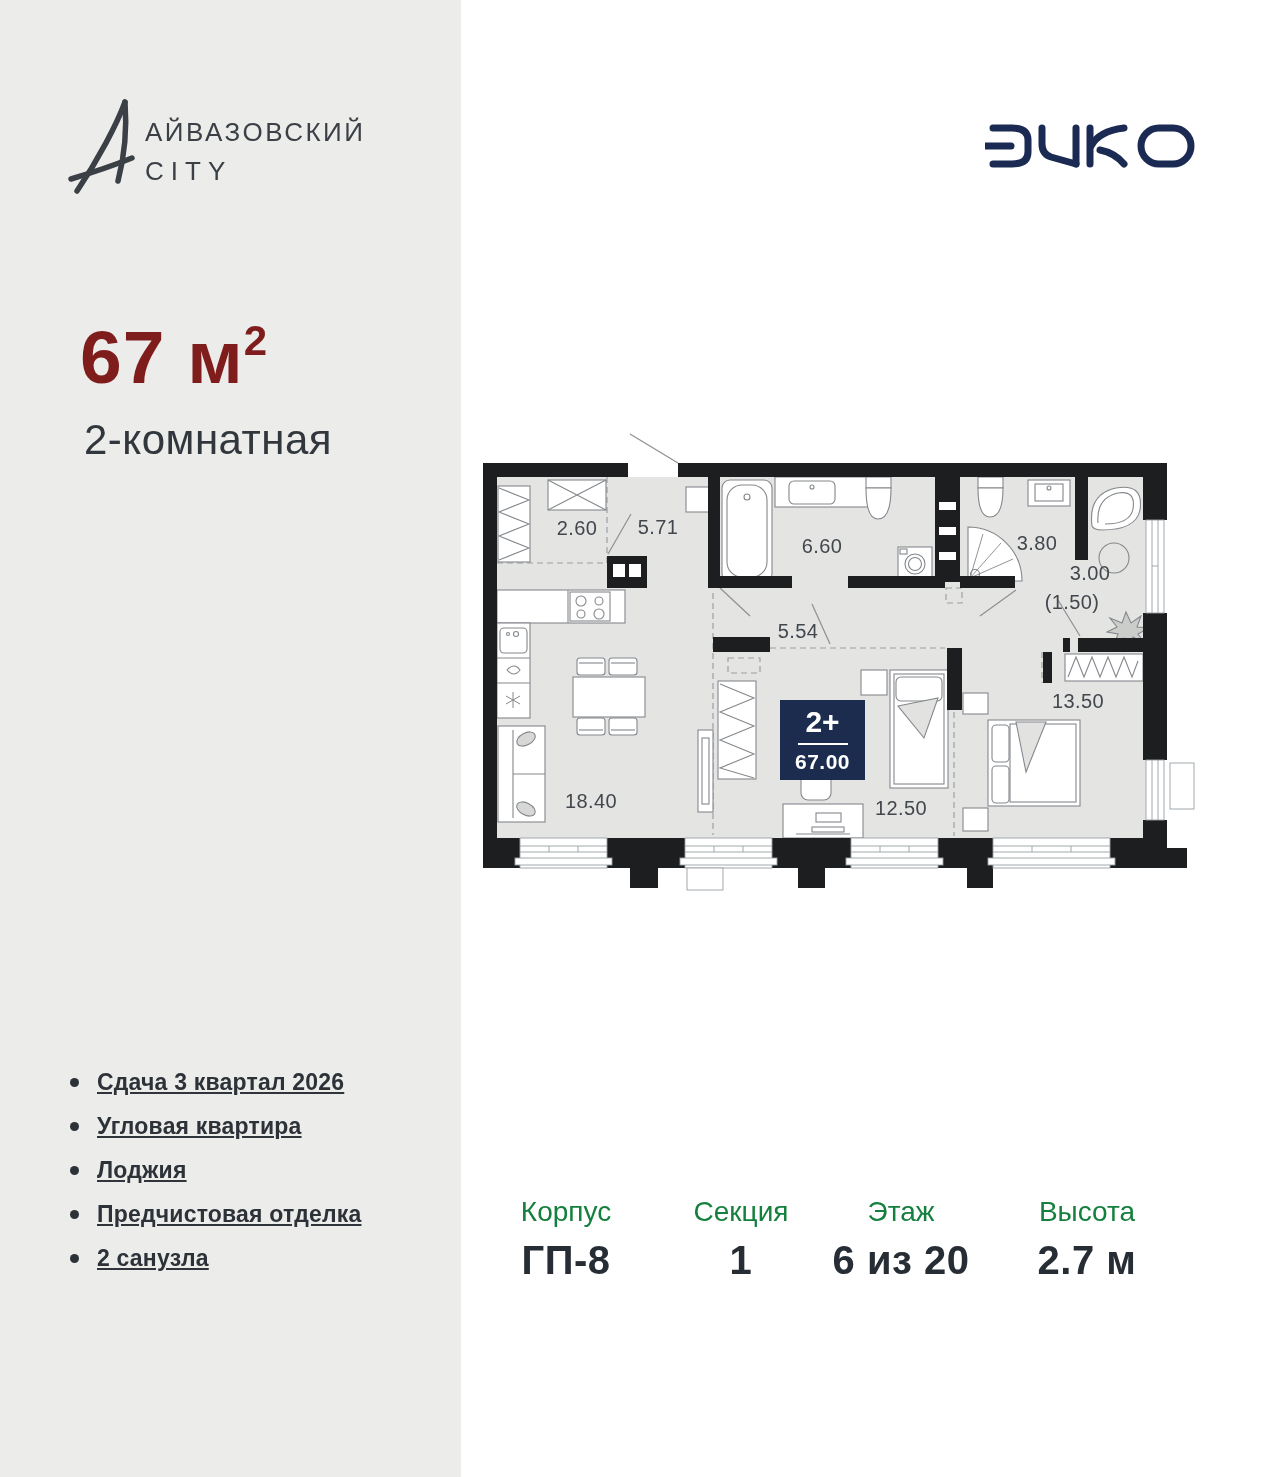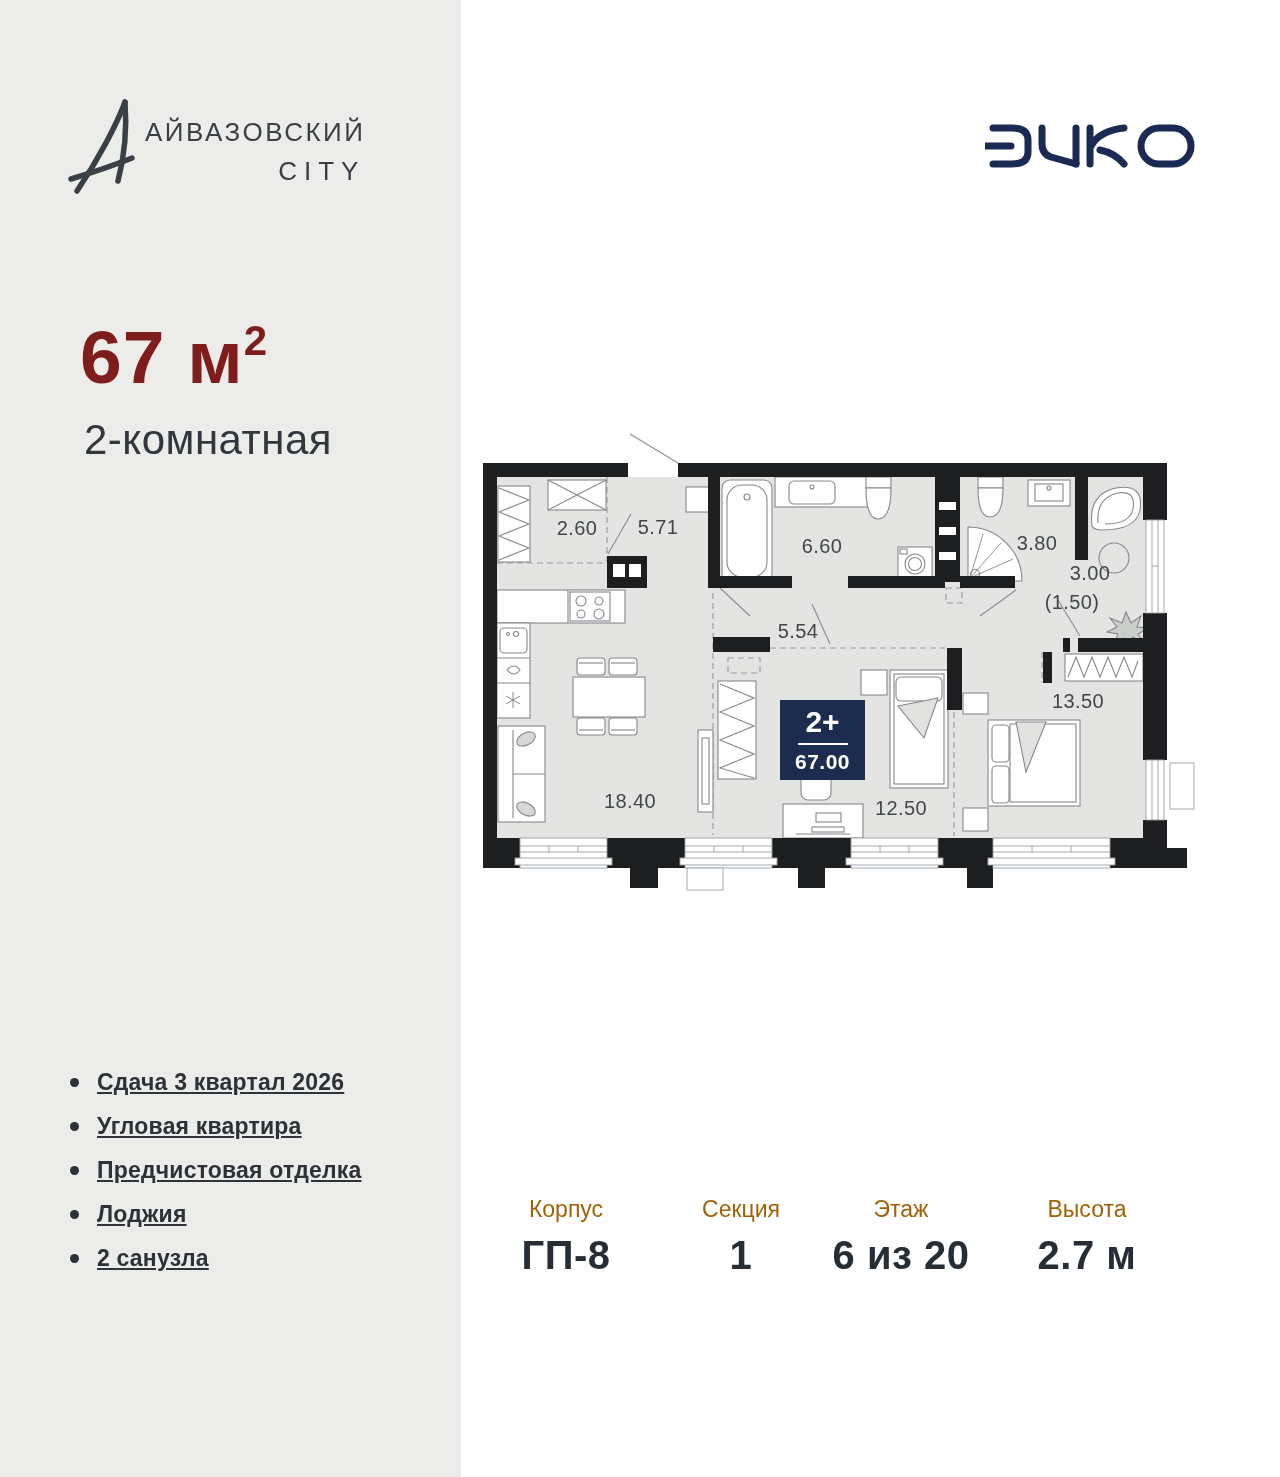--- a/index.html
+++ b/index.html
@@ -2,21 +2,21 @@
 <html><head>
 <meta charset="utf-8">
 <style>
   html,body{margin:0;padding:0;background:#ffffff;}
   body{width:1280px;height:1477px;position:relative;overflow:hidden;
        font-family:"Liberation Sans", sans-serif;color:#2f353b;}
   .abs{position:absolute;}
   
   .panel{left:0;top:0;width:461px;height:1477px;background:#ececea;}
   
-  .brand-text{left:145px;top:119px;line-height:1;text-align:right;}
+  .brand-text{left:145px;top:119px;line-height:1;}
   .brand-line1{font-size:26px;letter-spacing:2.5px;color:#3a4046;font-weight:500;}
   .brand-line2{font-size:26px;letter-spacing:7px;color:#3a4046;font-weight:500;margin-top:13px;}
   
   .area-title{left:80px;top:320px;font-size:75px;font-weight:700;color:#7f1d1d;line-height:1;letter-spacing:1px;}
   .area-sup{font-size:42px;position:relative;top:-28px;font-weight:700;}
   .apt-type{left:84px;top:416px;font-size:42px;font-weight:400;color:#31373d;letter-spacing:0.5px;text-align:center;}
   
   .features{left:70px;top:1071px;width:380px;}
   .feature{display:flex;align-items:center;height:23px;margin-bottom:21px;text-decoration:underline;}
   .bullet{width:9px;height:9px;border-radius:50%;background:#2c3238;margin-right:18px;flex:0 0 auto;}
@@ -25,21 +25,21 @@
   .plan-label{transform:translate(-50%,-50%);font-size:20px;color:#42474d;
               letter-spacing:0.4px;white-space:nowrap;font-weight:400;}
   
   .badge{left:780px;top:700px;width:85px;height:80px;background:#1b2c4e;color:#fff;
          display:flex;flex-direction:column;align-items:center;justify-content:center;}
   .badge-rooms{font-size:30px;font-weight:700;line-height:1;}
   .badge-divider{width:50px;height:2px;background:#fff;margin:6px 0 5px 0;}
   .badge-area{font-size:21px;font-weight:700;letter-spacing:0.5px;}
   
   .detail-col{transform:translateX(-50%);text-align:center;white-space:nowrap;}
-  .detail-label{font-size:23px;color:#a16207;font-weight:400;}
+  .detail-label{font-size:28px;color:#15803d;font-weight:400;}
   .detail-value{font-size:40px;color:#272d34;font-weight:600;margin-top:10px;letter-spacing:0.5px;}
 </style>
 </head>
 <body>
 
 <div class="abs panel"></div>
 
 <svg class="abs" style="left:68px;top:98px" width="74" height="96" viewBox="0 0 74 96">
   <g stroke="#3a4046" stroke-width="5.5" stroke-linecap="round" fill="none">
     <path d="M57,4 C49,26 30,62 9,93"></path>
@@ -73,25 +73,25 @@
   <div class="feature">
     <span class="bullet"></span>
     <span class="feature-text">Сдача 3 квартал 2026</span>
   </div>
   <div class="feature">
     <span class="bullet"></span>
     <span class="feature-text">Угловая квартира</span>
   </div>
   <div class="feature">
     <span class="bullet"></span>
+    <span class="feature-text">Лоджия</span>
+  </div>
+  <div class="feature">
+    <span class="bullet"></span>
     <span class="feature-text">Предчистовая отделка</span>
-  </div>
-  <div class="feature">
-    <span class="bullet"></span>
-    <span class="feature-text">Лоджия</span>
   </div>
   <div class="feature">
     <span class="bullet"></span>
     <span class="feature-text">2 санузла</span>
   </div>
 </div>
 
 <svg class="abs" style="left:480px;top:430px" width="720" height="478" viewBox="0 0 720 478">
 
   <rect x="17" y="47" width="650" height="361" fill="#e4e5e3"></rect>
@@ -322,21 +322,21 @@
   </g>
 </svg>
 
 <span class="abs plan-label" style="left:577px;top:528px">2.60</span>
 <span class="abs plan-label" style="left:658px;top:527px">5.71</span>
 <span class="abs plan-label" style="left:822px;top:546px">6.60</span>
 <span class="abs plan-label" style="left:1037px;top:543px">3.80</span>
 <span class="abs plan-label" style="left:1090px;top:573px">3.00</span>
 <span class="abs plan-label" style="left:1072px;top:602px">(1.50)</span>
 <span class="abs plan-label" style="left:798px;top:631px">5.54</span>
-<span class="abs plan-label" style="left:630px;top:801px">18.40</span>
+<span class="abs plan-label" style="left:591px;top:801px">18.40</span>
 <span class="abs plan-label" style="left:901px;top:808px">12.50</span>
 <span class="abs plan-label" style="left:1078px;top:701px">13.50</span>
 
 <div class="abs badge">
   <div class="badge-rooms">2+</div>
   <div class="badge-divider"></div>
   <div class="badge-area">67.00</div>
 </div>
 
 <div class="abs detail-col" style="left:566px;top:1196px">

